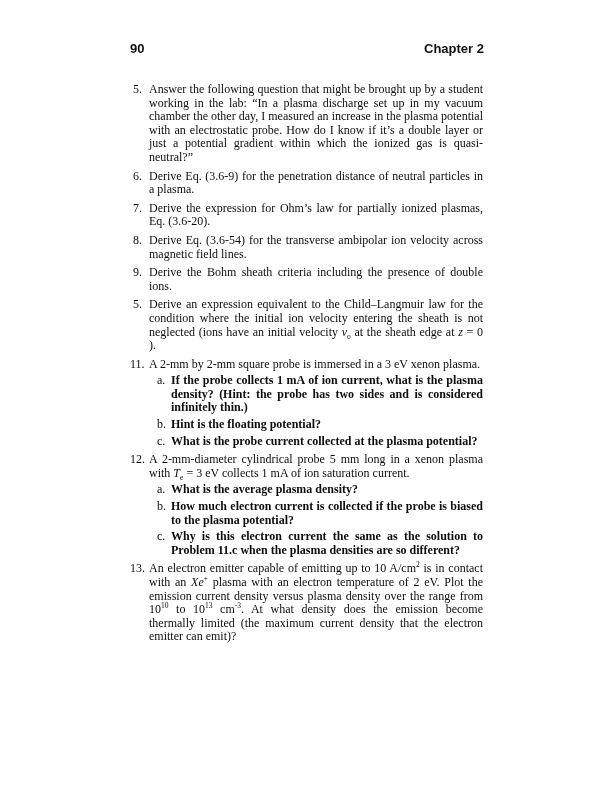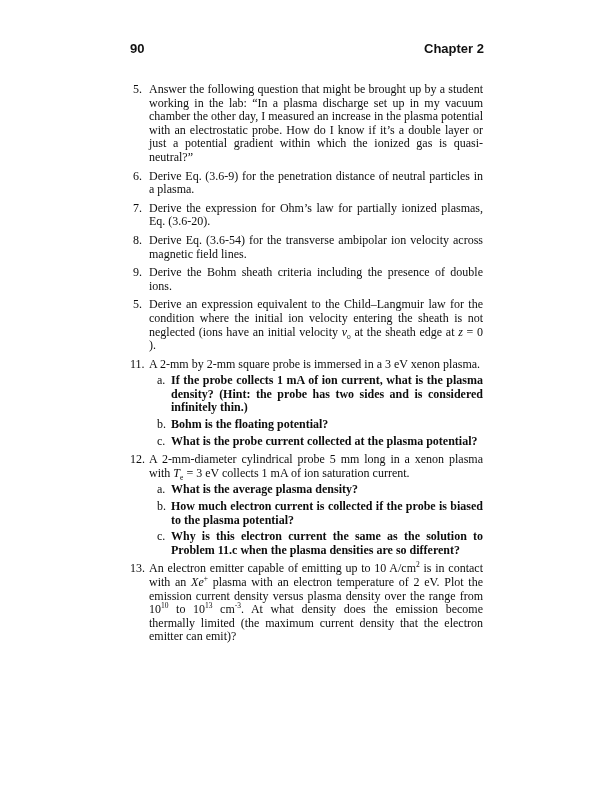--- a/index.html
+++ b/index.html
@@ -106,21 +106,21 @@
     <div class="problem">
       <span class="pnum">11.</span>
       <div class="pbody">
         <div class="ptext">A 2-mm by 2-mm square probe is immersed in a 3 eV xenon plasma.</div>
         <div class="subitem">
           <span class="snum">a.</span>
           <div class="stext">If the probe collects 1 mA of ion current, what is the plasma density? (Hint: the probe has two sides and is considered infinitely thin.)</div>
         </div>
         <div class="subitem">
           <span class="snum">b.</span>
-          <div class="stext">Bohm is the floating potential?</div>
+          <div class="stext">Hint is the floating potential?</div>
         </div>
         <div class="subitem">
           <span class="snum">c.</span>
           <div class="stext">What is the probe current collected at the plasma potential?</div>
         </div>
       </div>
     </div>
 
     <div class="problem">
       <span class="pnum">12.</span>

